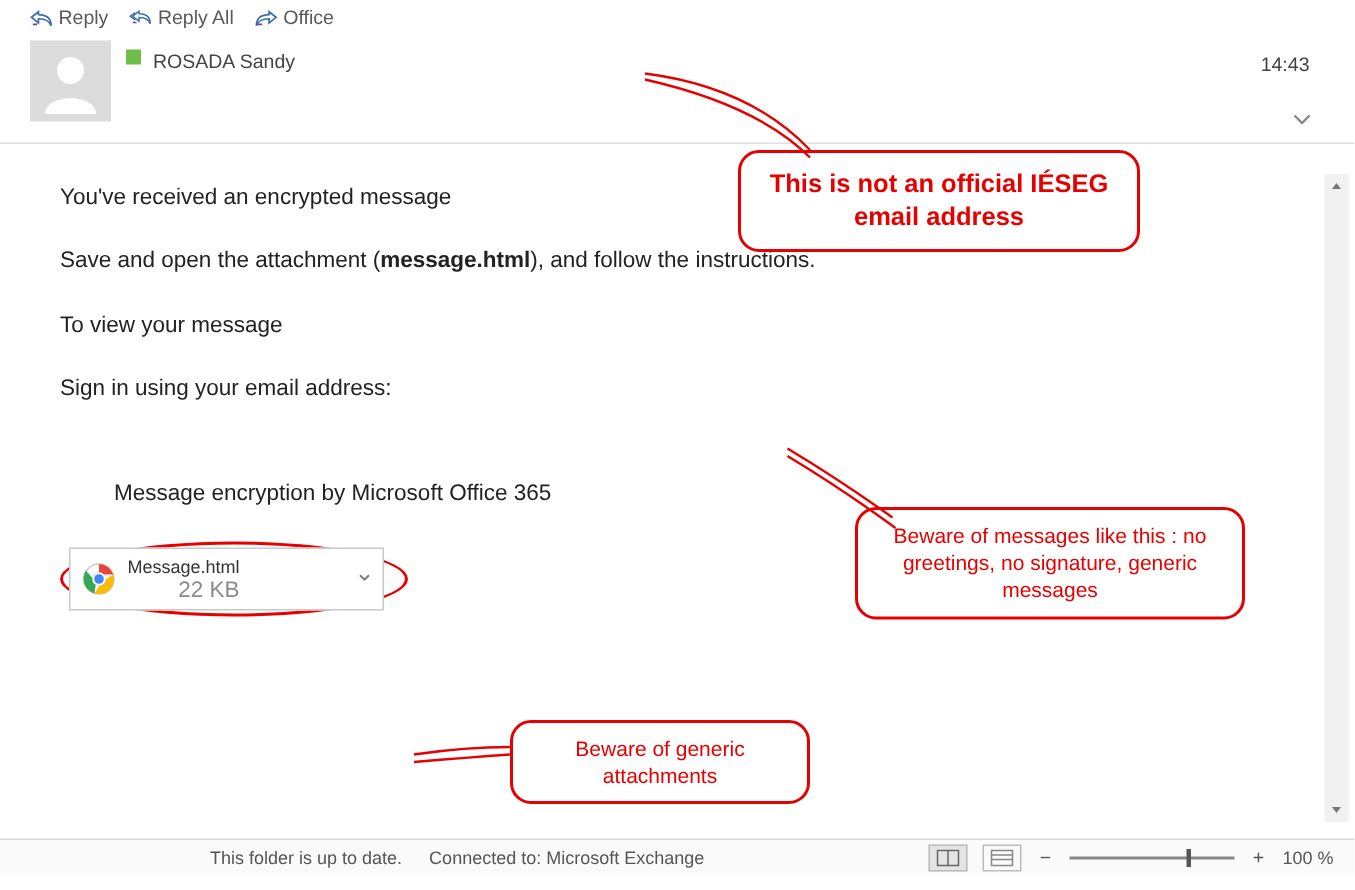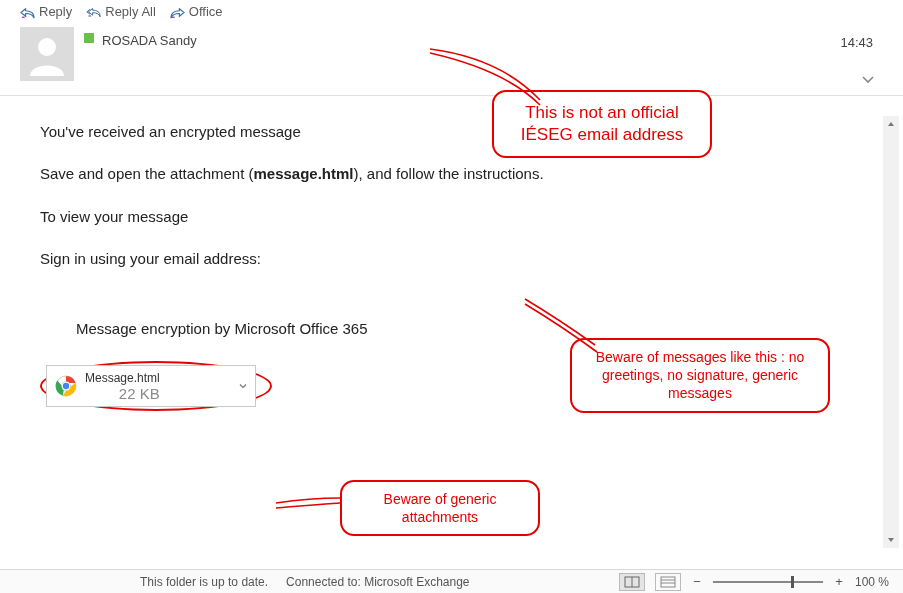--- a/index.html
+++ b/index.html
@@ -14,21 +14,21 @@
     position: relative;
   }
   .toolbar {
     display: flex;
     gap: 14px;
     padding: 4px 12px 2px 20px;
     color: #5a5a5a;
     font-size: 13px;
     align-items: center;
   }
-  .toolbar-item { display: flex; align-items: flex-end; gap: 4px; cursor: pointer; }
+  .toolbar-item { display: flex; align-items: center; gap: 4px; cursor: pointer; }
   .toolbar-icon { width: 15px; height: 13px; display:inline-block; }
   .header-row {
     display: flex;
     align-items: flex-start;
     padding: 6px 12px 0 20px;
     position: relative;
   }
   .avatar {
     width: 54px; height: 54px;
     background: #dcdcdc;
@@ -102,40 +102,40 @@
     border: 2px solid #e60000;
     border-radius: 14px;
     background: #fff;
     padding: 10px 14px;
     color: #e60000;
     font-size: 15px;
     text-align: center;
     line-height: 1.3;
   }
   .callout.small { font-size: 14px; padding: 8px 14px; }
-  .callout-1 { left: 492px; top: 90px; width: 220px; font-size: 17px; font-weight: 400;}
+  .callout-1 { left: 492px; top: 100px; width: 268px; font-size: 17px; font-weight: 700;}
   .callout-2 { left: 570px; top: 338px; width: 260px; }
   .callout-3 { left: 340px; top: 480px; width: 200px; font-size: 14px;}
   .scrollbar-v {
     position: absolute;
     right: 4px; top: 116px;
     width: 16px; height: 432px;
     background: #f1f1f1;
     border-radius: 0;
   }
   .scrollbar-v .arrow {
     height: 16px; display:flex; align-items:center; justify-content:center;
     color: #666; font-size: 10px;
   }
   .scrollbar-v::after {
     content:""; display:none;
   }
   .statusbar {
     position: absolute;
-    bottom: 0; left: 0; right: 0;
+    bottom: 10px; left: 0; right: 0;
     height: 24px;
     border-top: 1px solid #d9d9d9;
     display: flex;
     align-items: center;
     font-size: 12px;
     color: #555;
     background: #fafafa;
   }
   .statusbar .left { flex:1; padding-left: 140px; display:flex; gap:18px;}
   .statusbar .right { display:flex; align-items:center; gap:10px; padding-right: 14px;}

